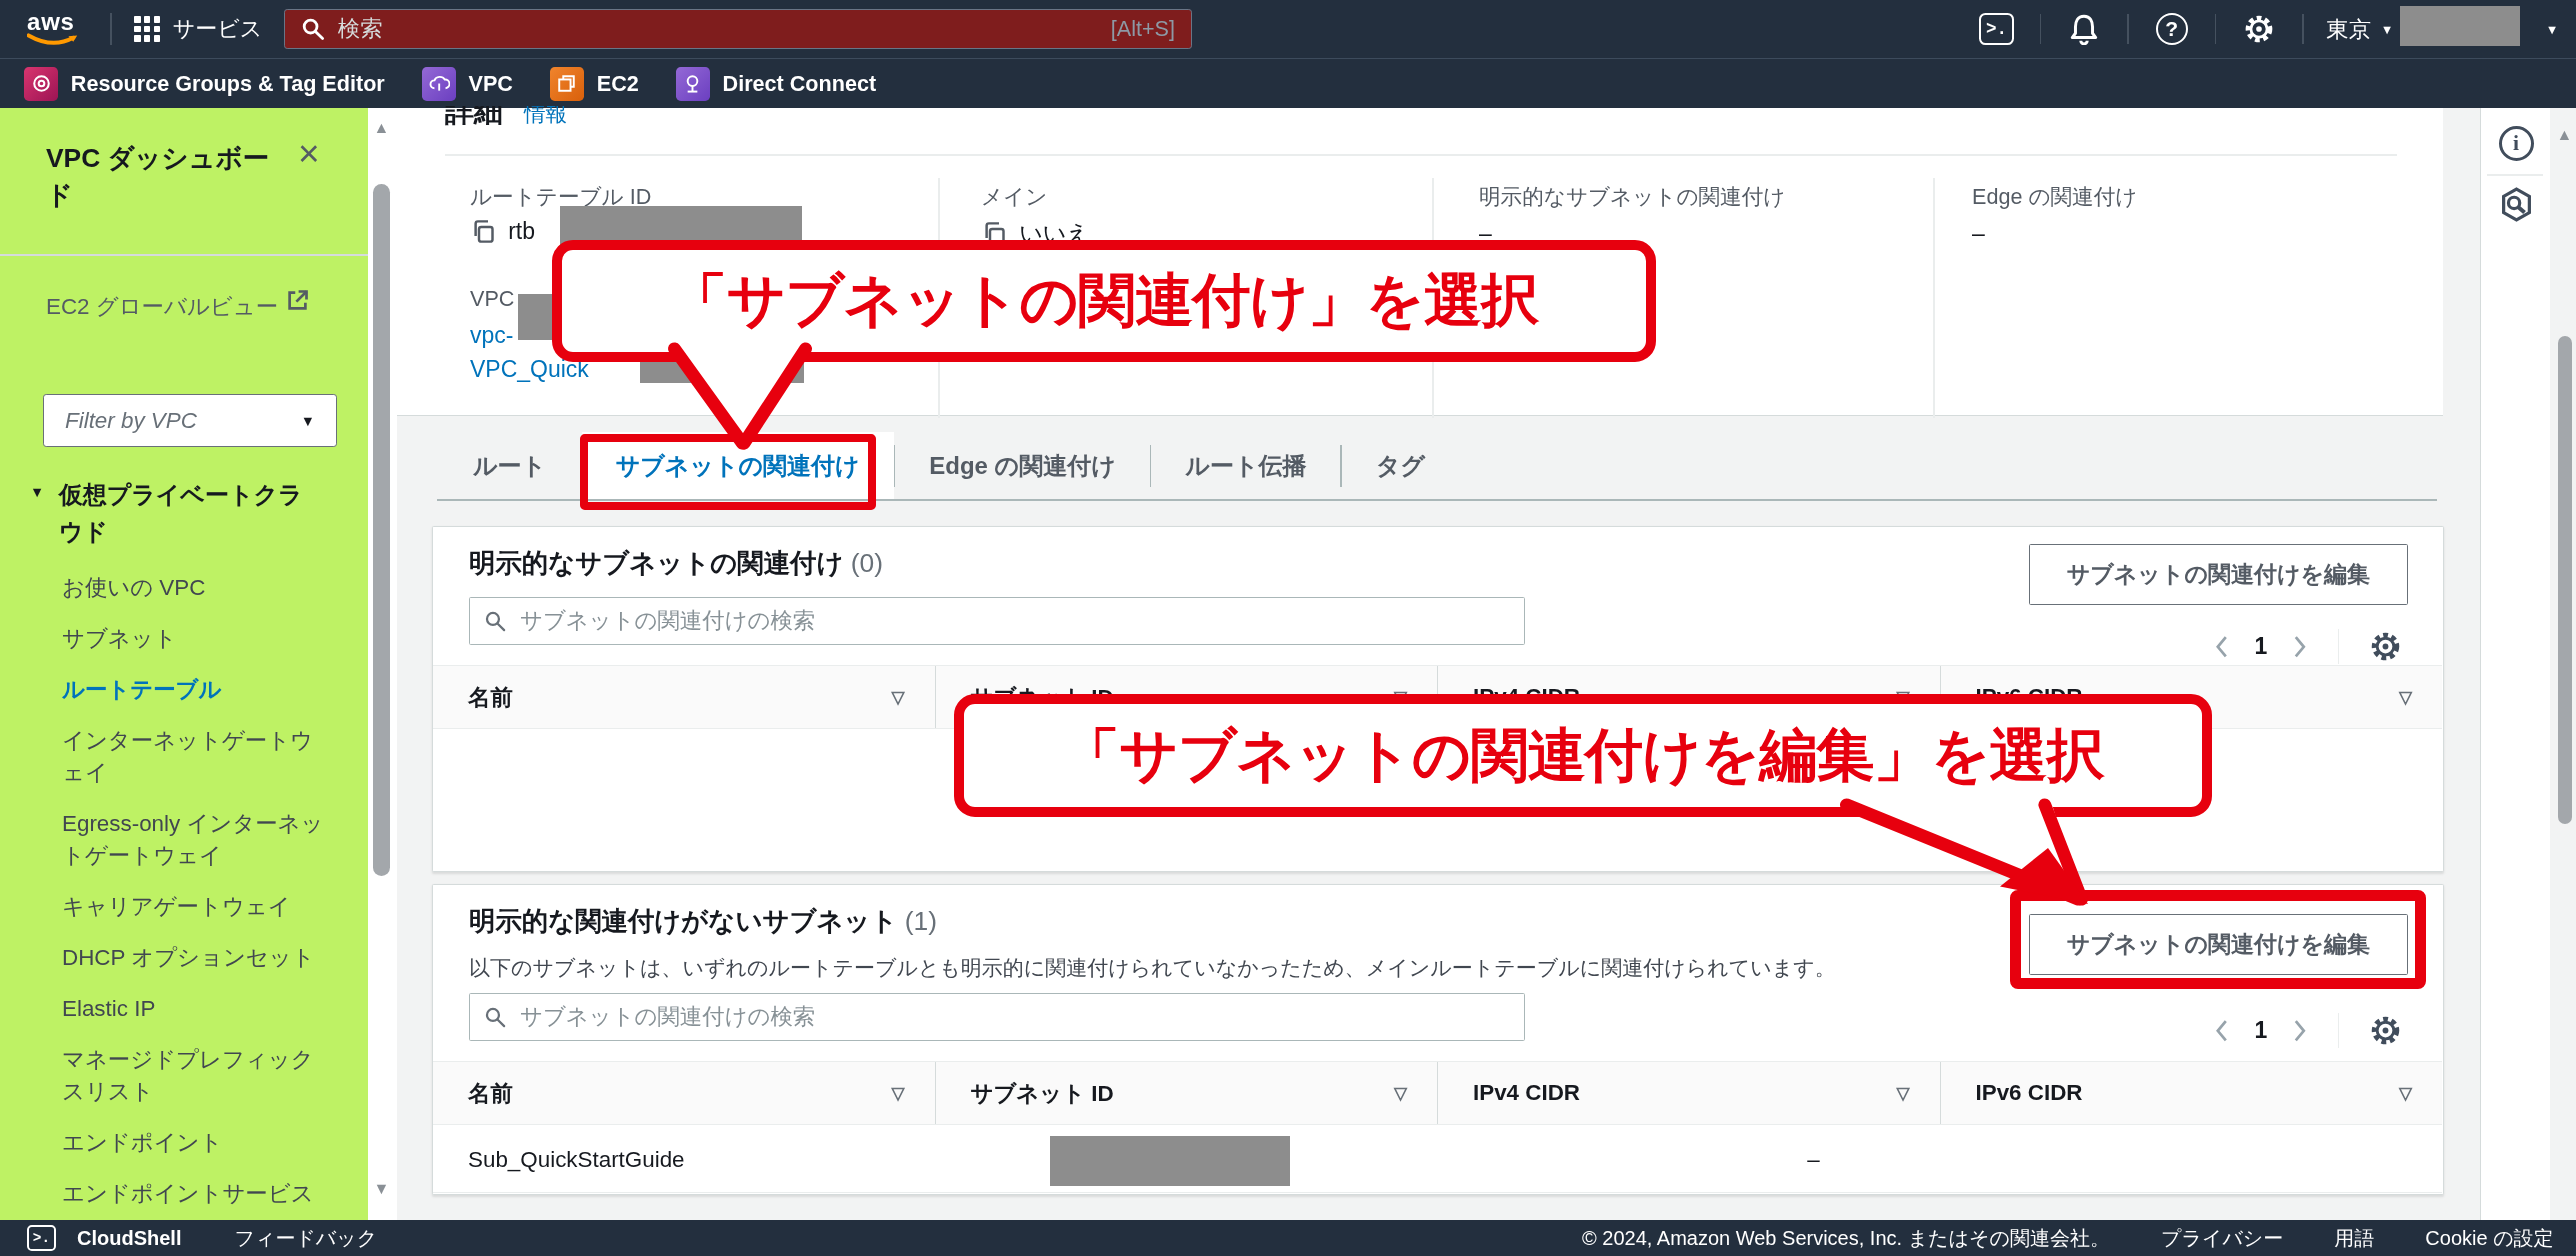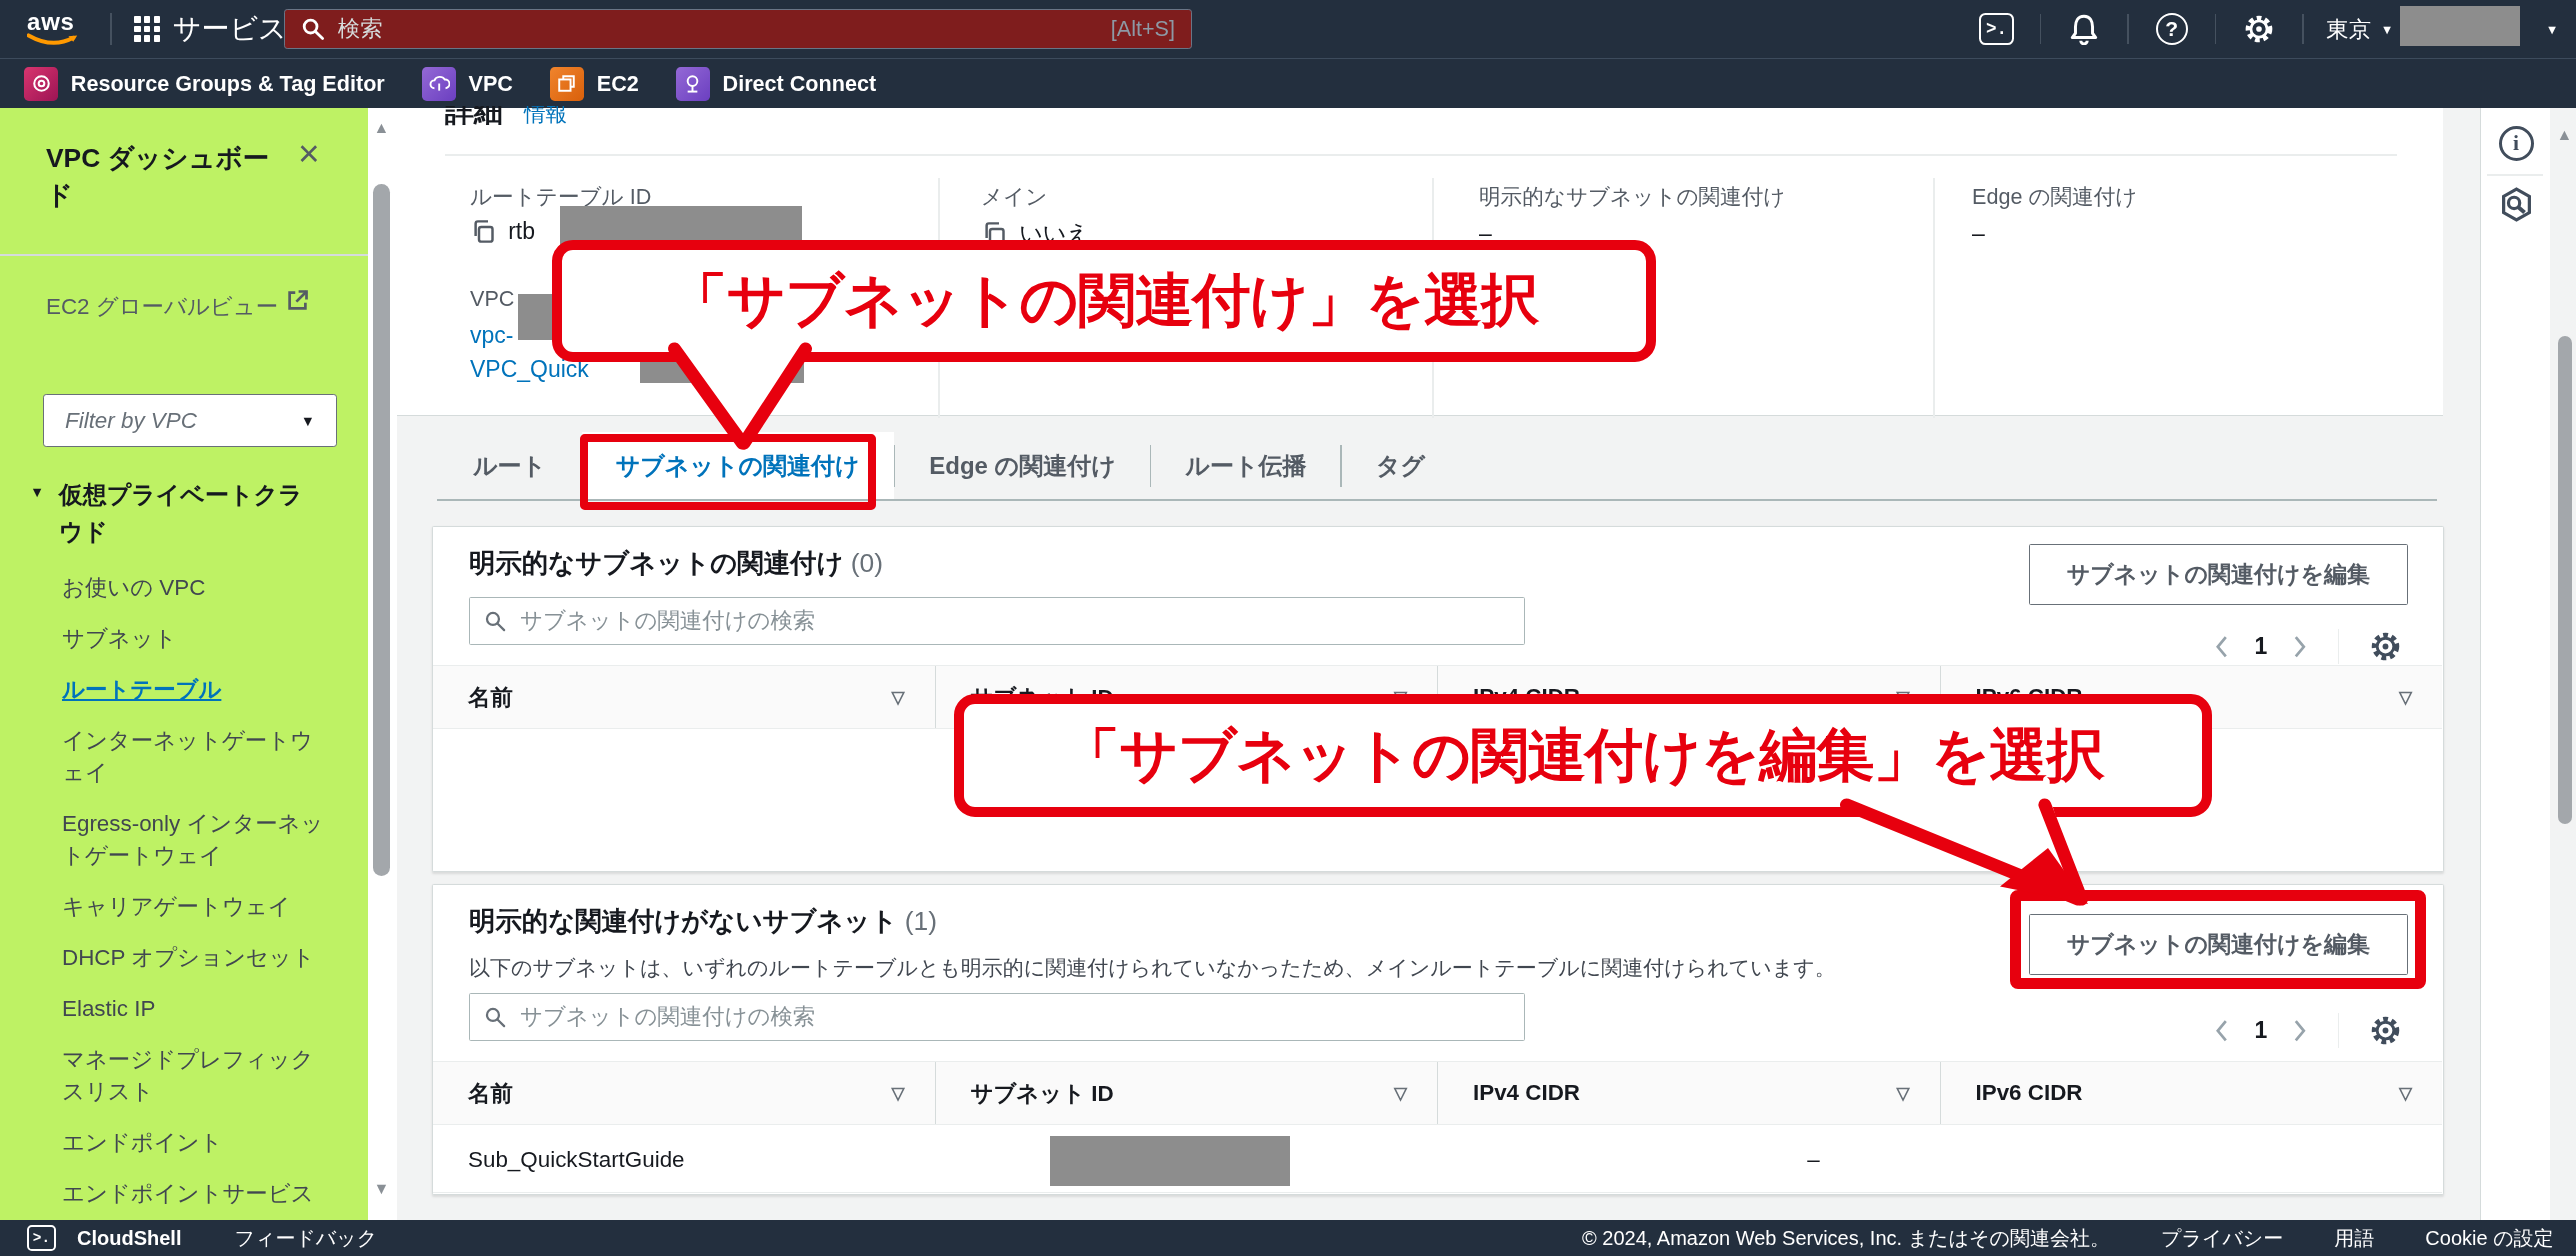--- a/index.html
+++ b/index.html
@@ -6,21 +6,21 @@
   *{box-sizing:border-box;font-family:"Liberation Sans",sans-serif;}
   #canvas{position:relative;width:2576px;height:1256px;background:#f2f3f3;overflow:hidden;}
   .abs{position:absolute;}
 
   
   .topbar{position:absolute;left:0;top:0;width:2576px;height:58px;background:#232f3e;display:flex;align-items:center;color:#fff;}
   .favbar{position:absolute;left:0;top:58px;width:2576px;height:50px;background:#232f3e;border-top:1.6px solid #3d4b5c;display:flex;align-items:center;color:#fff;}
   .logo{display:flex;flex-direction:column;margin-left:27px;width:61px;}
   .logo .aws-txt{font-weight:bold;font-size:24px;line-height:22.4px;letter-spacing:0.8px;}
   .vdiv{width:1.6px;height:32px;background:#45515f;margin:0 22.4px;}
-  .services{display:flex;align-items:center;gap:12.8px;font-size:28px;}
+  .services{display:flex;align-items:center;gap:12.8px;font-size:22px;}
   .grid-icon{display:grid;grid-template-columns:repeat(3,6.4px);grid-template-rows:repeat(3,6.4px);gap:3.2px;}
   .grid-icon i{background:#fff;border-radius:0.8px;}
   .searchbox{position:absolute;left:284px;top:8.8px;width:908px;height:40px;background:#7f1d1d;border:1.6px solid #697586;border-radius:3.2px;display:flex;align-items:center;padding:0 16px;gap:12.8px;}
   .searchbox .ph{color:#d5dbdb;font-size:22.4px;flex:1;}
   .searchbox .kbd{color:#8d99a5;font-size:21.6px;}
   .top-icons{position:absolute;right:0;top:0;height:58px;display:flex;align-items:center;}
   .tbicon{width:86px;display:flex;justify-content:center;align-items:center;height:58px;}
   .tdiv{width:1.6px;height:30px;background:#45515f;}
   .region{display:flex;align-items:center;gap:9.6px;font-size:22.4px;padding:0 22.4px;}
   .caret{font-size:12.8px;color:#fff;}
@@ -38,21 +38,21 @@
   .sb-hr{position:absolute;left:0;top:146px;width:368px;height:1.6px;background:#d5dbdb;}
   .sb-global{position:absolute;left:46px;top:174px;width:272px;font-size:22.4px;color:#545b64;line-height:34px;}
   .sb-filter{position:absolute;left:43px;top:286px;width:294px;height:53px;border:1.6px solid #687078;border-radius:3.2px;background:#fff;display:flex;align-items:center;justify-content:space-between;padding:0 21px;}
   .sb-filter .fl{font-style:italic;color:#687078;font-size:22.4px;}
   .sb-filter .caret{color:#16191f;font-size:14.4px;}
   .sb-section{position:absolute;left:30px;top:368px;width:298px;display:flex;gap:14.4px;}
   .sb-section .caret{color:#16191f;font-size:14.4px;margin-top:8px;}
   .sb-section .txt{font-size:24px;font-weight:bold;color:#16191f;line-height:37px;word-break:break-all;width:264px;}
   .sb-list{position:absolute;left:62px;top:464px;width:266px;list-style:none;margin:0;padding:0;}
   .sb-list li{font-size:22.4px;color:#414750;line-height:32px;margin-bottom:19px;word-break:break-all;}
-  .sb-list li.sel{color:#0073bb;font-weight:bold;text-decoration:underline;}
+  .sb-list li.sel{color:#0073bb;font-weight:bold;}
   .sb-scroll{position:absolute;left:368px;top:108px;width:29px;height:1112px;background:#fff;}
   .sb-thumb{position:absolute;left:4.8px;top:76px;width:17.6px;height:692px;background:#a3a7ab;border-radius:8.8px;}
   .sb-arr{position:absolute;left:5.6px;font-size:16px;color:#8a9096;}
   .ext-ic{display:inline-block;margin-top:4.8px;}
 
   
   .detail-card{position:absolute;left:397px;top:108px;width:2046px;height:308px;background:#fff;border-bottom:1.6px solid #d5dbdb;}
   .clip-head{position:absolute;left:48px;top:-1.6px;height:22.4px;overflow:hidden;}
   .clip-head .inner{display:flex;gap:21px;align-items:baseline;margin-top:-14.4px;}
   .clip-head .h{font-size:29px;font-weight:bold;color:#16191f;}

